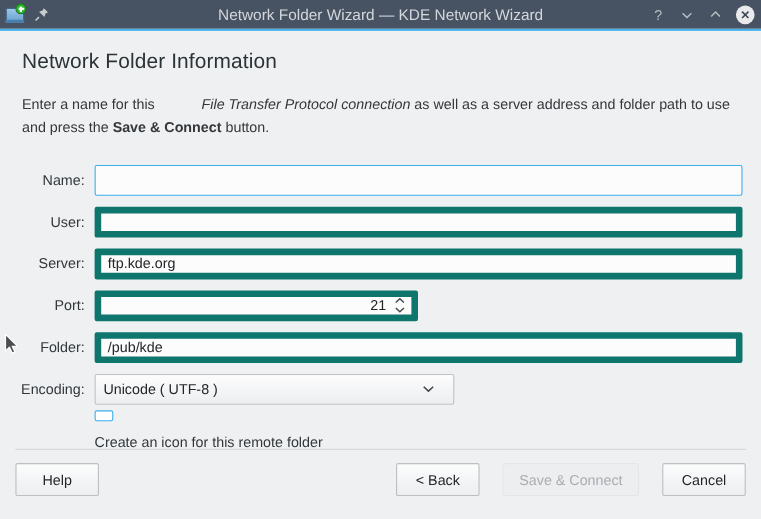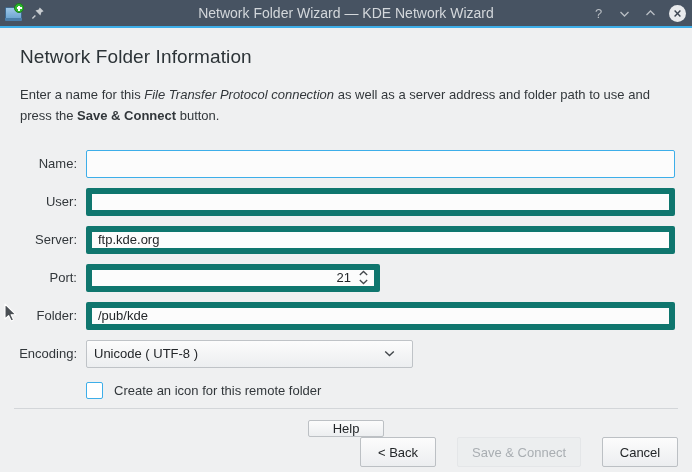--- a/index.html
+++ b/index.html
@@ -138,21 +138,21 @@
     font-weight: normal;
     letter-spacing: 0.1px;
   }
   #description {
     margin: 16px 0 0 4px;
     font-size: 13px;
     color: #32373b;
     line-height: 1.65;
     max-width: 660px;
   }
-  #description i { font-style: italic; }
+  #description i { font-style: italic; margin-left: 39px; }
   #description b { font-weight: bold; }
 
   
   #form {
     margin-top: 18px;
   }
   .form-row {
     display: flex;
     align-items: center;
     height: 38px;
@@ -211,24 +211,25 @@
   }
   .combo-arrow {
     color: #43484c;
     display: flex;
     align-items: center;
   }
 
   
   .check-row {
     display: flex;
-    align-items: center;
+    align-items: flex-start;
     height: 36px;
     padding-left: 70px;
     gap: 11px;
+    flex-direction: column;
   }
   .checkbox {
     width: 17px;
     height: 17px;
     box-sizing: border-box;
     border: 1px solid #3daee9;
     border-radius: 2px;
     background: #ffffff;
     padding: 2px;
   }
@@ -253,21 +254,20 @@
     background: #d3d6d9;
   }
   #footer {
     position: absolute;
     left: 14px;
     right: 14px;
     bottom: 12px;
     height: 32px;
     display: flex;
     align-items: center;
-    flex-direction: column;
   }
   .btn {
     height: 30px;
     min-width: 76px;
     padding: 0 14px;
     font-size: 13px;
     color: #232629;
     background: linear-gradient(#fcfcfc, #eceef0);
     border: 1px solid #bcc0c4;
     border-radius: 2px;

